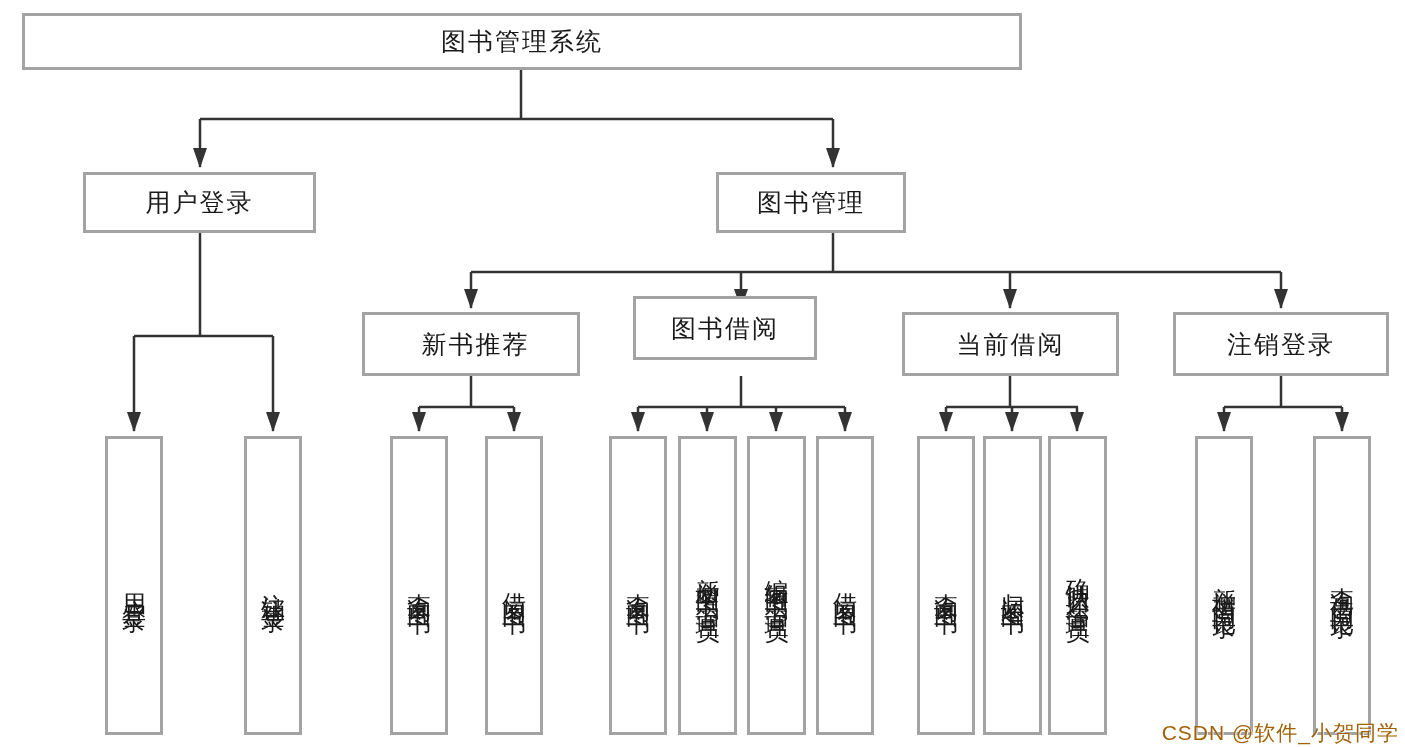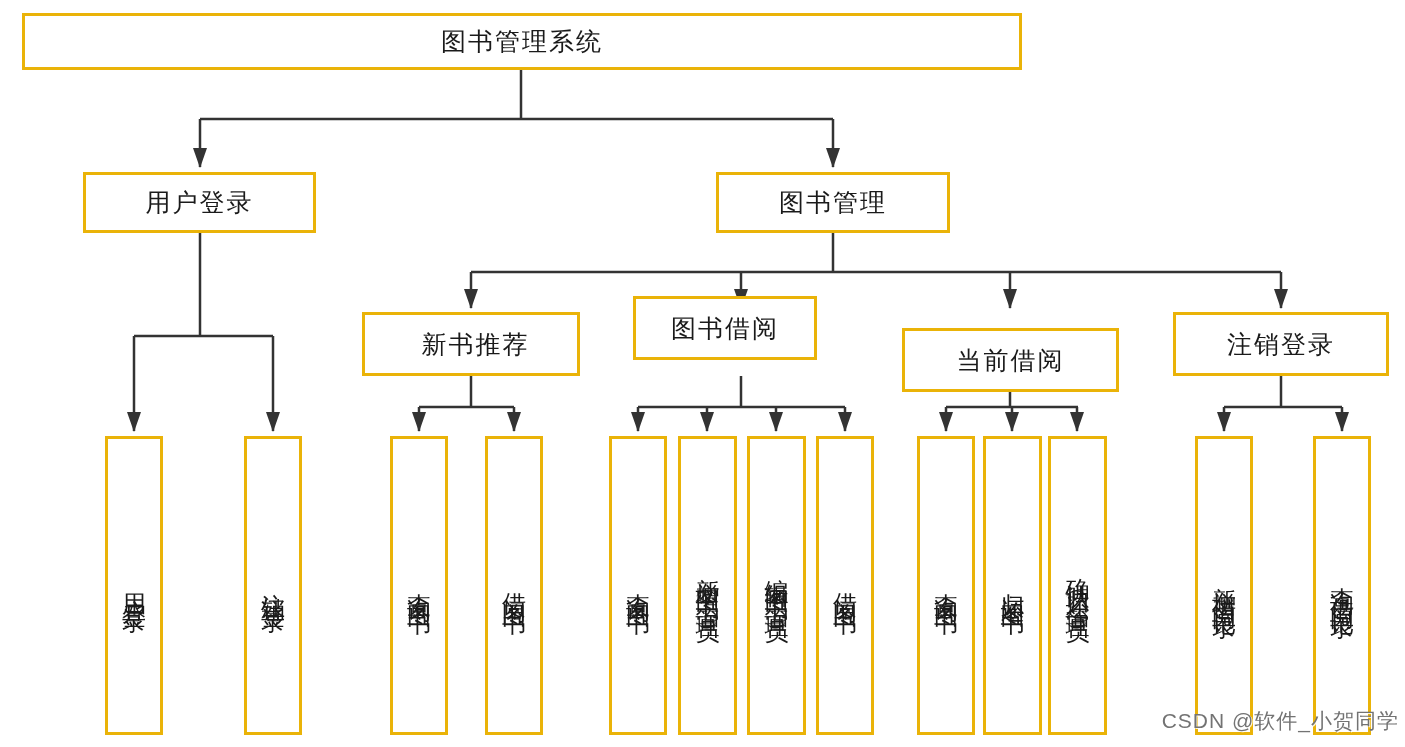--- a/index.html
+++ b/index.html
@@ -16,21 +16,21 @@
     overflow: hidden;
   }
   #connectors {
     position: absolute;
     left: 0; top: 0;
     z-index: 0;
   }
   .node {
     position: absolute;
     box-sizing: border-box;
-    border: 3px solid #eab308;
+    border: 3px solid #a3a3a3;
     background: #ffffff;
     display: flex;
     align-items: center;
     justify-content: center;
     z-index: 1;
   }
   .hlabel {
     font-size: 25px;
     color: #1a1a1a;
     letter-spacing: 2px;
@@ -41,23 +41,23 @@
     text-orientation: mixed;
     font-size: 24px;
     line-height: 1;
     letter-spacing: 6px;
     color: #1a1a1a;
     white-space: nowrap;
   }
   #watermark {
     position: absolute;
     right: 6px;
-    bottom: 12px;
+    bottom: 0;
     font-size: 21px;
-    color: #737373;
+    color: #a16207;
     text-shadow: 1px 1px 0 rgba(255,255,255,0.85);
     z-index: 2;
     letter-spacing: 1px;
   }
 </style>
 </head>
 <body>
 
 <div id="canvas">
 
@@ -106,31 +106,31 @@
     </g>
   </svg>
 
   <div class="node" style="left:22px; top:13px; width:1000px; height:57px;">
     <span class="hlabel">图书管理系统</span>
   </div>
 
   <div class="node" style="left:83px; top:172px; width:233px; height:61px;">
     <span class="hlabel">用户登录</span>
   </div>
-  <div class="node" style="left:716px; top:172px; width:234px; height:61px;">
+  <div class="node" style="left:716px; top:172px; width:190px; height:61px;">
     <span class="hlabel">图书管理</span>
   </div>
 
   <div class="node" style="left:362px; top:312px; width:218px; height:64px;padding-left:9px;">
     <span class="hlabel">新书推荐</span>
   </div>
   <div class="node" style="left:633px; top:296px; width:184px; height:64px;">
     <span class="hlabel">图书借阅</span>
   </div>
-  <div class="node" style="left:902px; top:328px; width:217px; height:64px;">
+  <div class="node" style="left:902px; top:312px; width:217px; height:64px;">
     <span class="hlabel">当前借阅</span>
   </div>
   <div class="node" style="left:1173px; top:312px; width:216px; height:64px;">
     <span class="hlabel">注销登录</span>
   </div>
 
   <div class="node" style="left:105px; top:436px; width:58px; height:299px;">
     <span class="vlabel">用户登录</span>
   </div>
   <div class="node" style="left:244px; top:436px; width:58px; height:299px;">

